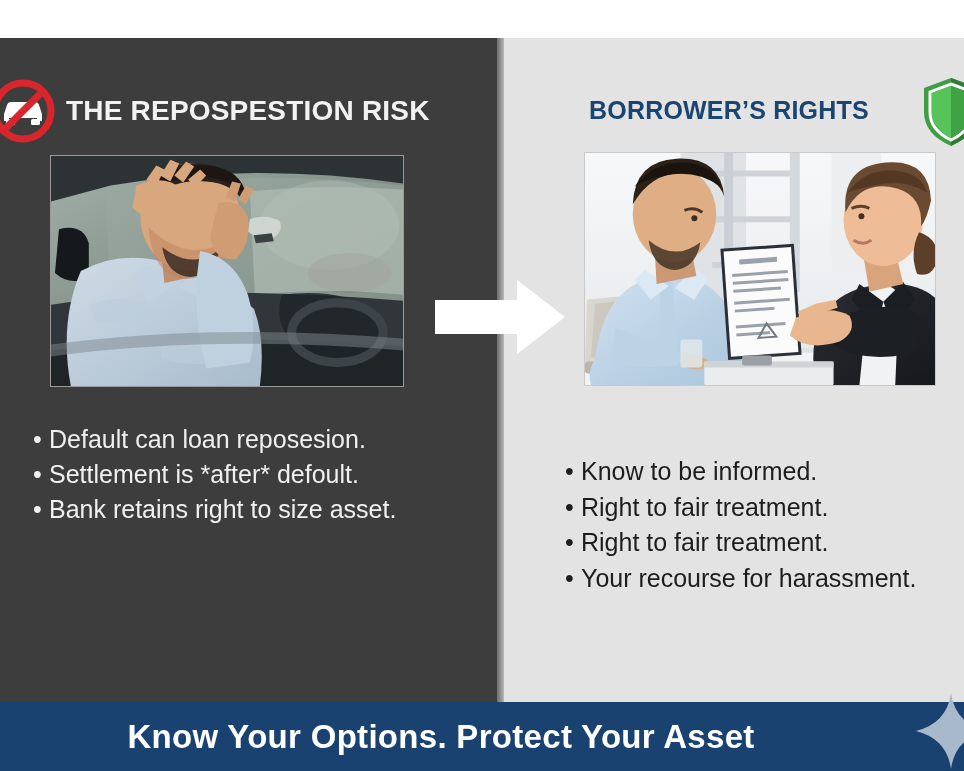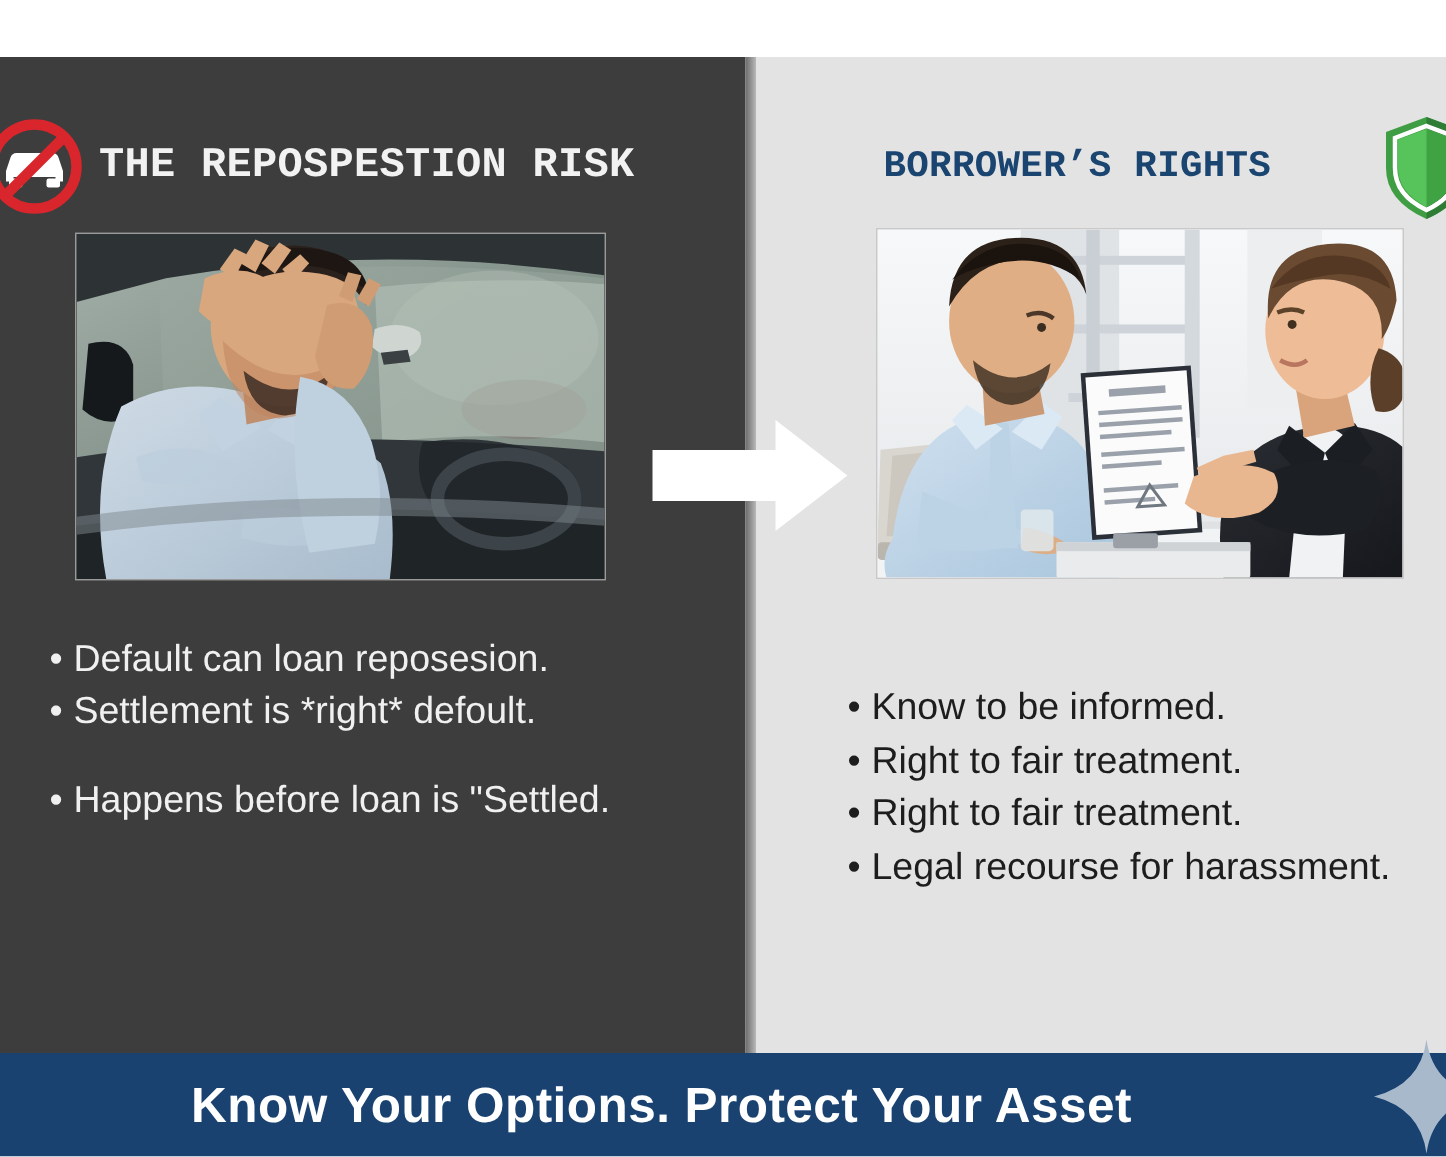--- a/index.html
+++ b/index.html
@@ -47,21 +47,20 @@
     width: 460px;
     background: #e3e3e3;
   }
 
   
   .heading {
     position: absolute;
     font-weight: bold;
     letter-spacing: 0.2px;
     white-space: nowrap;
-    font-family: Liberation Mono, monospace;
   }
   #heading-left {
     left: 66px;
     top: 95px;
     font-size: 28px;
     color: #f2f2f2;
   }
   #heading-right {
     left: 589px;
     top: 96px;
@@ -411,30 +410,30 @@
       <rect x="120" y="210" width="130" height="24" rx="2" fill="#e9ebec"></rect>
       <rect x="120" y="210" width="130" height="6" fill="#cfd3d6"></rect>
       <rect x="158" y="204" width="30" height="10" rx="2" fill="#9aa0a6"></rect>
 
       <rect x="96" y="188" width="22" height="28" rx="3" fill="#dfe7ec" opacity="0.85"></rect>
     </svg>
   </div>
 
   <ul class="bullets" id="bullets-left">
     <li><span class="dot">•</span><span>Default can loan reposesion.</span></li>
-    <li><span class="dot">•</span><span>Settlement is *right* defoult.</span></li>
+    <li><span class="dot">•</span><span>Settlement is *after* defoult.</span></li>
+    <li><span class="dot">•</span><span>Bank retains right to size asset.</span></li>
     <li class="spacer"><span></span></li>
-    <li><span class="dot">•</span><span>Happens before loan is "Settled.</span></li>
   </ul>
 
   <ul class="bullets" id="bullets-right">
     <li><span class="dot">•</span><span>Know to be informed.</span></li>
     <li><span class="dot">•</span><span>Right to fair treatment.</span></li>
     <li><span class="dot">•</span><span>Right to fair treatment.</span></li>
-    <li><span class="dot">•</span><span>Legal recourse for harassment.</span></li>
+    <li><span class="dot">•</span><span>Your recourse for harassment.</span></li>
   </ul>
 
   <div id="banner">
     <div id="banner-text">Know Your Options. Protect Your Asset</div>
   </div>
   <div id="icon-sparkle">
     <svg viewBox="0 0 70 76">
       <path d="M35 0 Q39 30 70 38 Q39 46 35 76 Q31 46 0 38 Q31 30 35 0 Z" fill="#a9b9cc"></path>
     </svg>
   </div>

